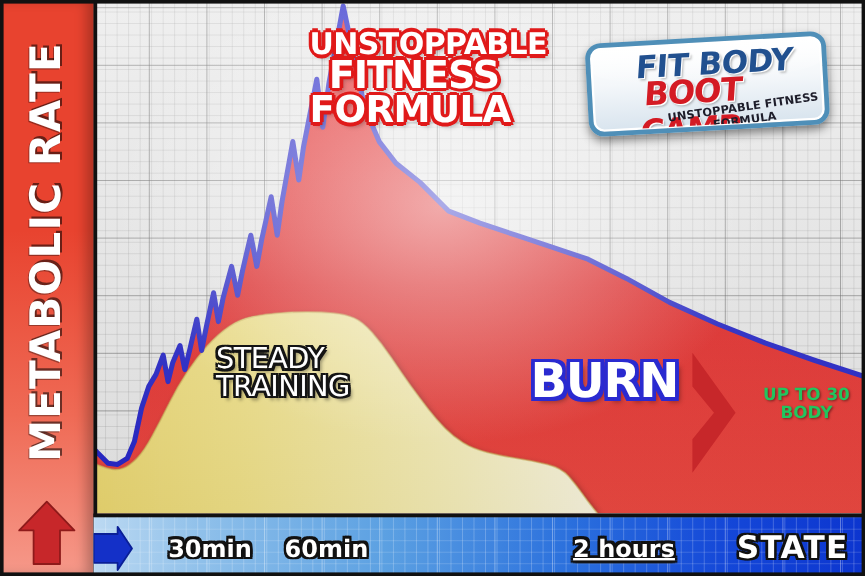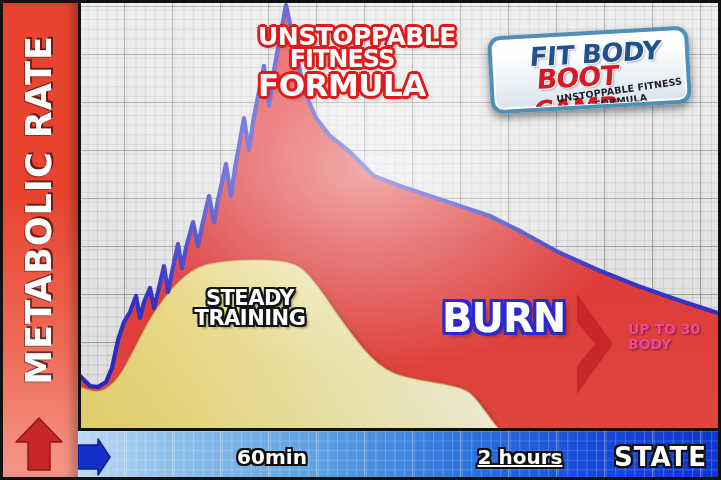--- a/index.html
+++ b/index.html
@@ -95,27 +95,27 @@
   #title-callout{
     position:absolute;left:258px;top:25px;width:152px;
     text-align:center;line-height:.93;
     font-family:"DejaVu Sans",sans-serif;font-weight:bold;color:#fff;
     text-shadow:
       -2px -2px 0 #e01a1a, 2px -2px 0 #e01a1a, -2px 2px 0 #e01a1a, 2px 2px 0 #e01a1a,
       -3px 0 0 #e01a1a, 3px 0 0 #e01a1a, 0 -3px 0 #e01a1a, 0 3px 0 #e01a1a,
       3px 3px 4px rgba(0,0,0,.30);
   }
   #title-line-1{font-size:25px;letter-spacing:-.5px;display:block;}
-  #title-line-2{font-size:24px;letter-spacing:-1px;display:block;margin-left:16px;}
+  #title-line-2{font-size:32px;letter-spacing:-1px;display:block;margin-left:16px;}
   #title-line-3{font-size:31px;letter-spacing:-.5px;display:block;}
 
   #steady-label{
     position:absolute;left:180px;top:288px;width:140px;
-    text-align:center;line-height:.96;
-    font-family:"DejaVu Sans",sans-serif;font-weight:bold;color:#fff;font-size:21px;
+    text-align:left;line-height:.96;
+    font-family:"DejaVu Sans",sans-serif;font-weight:normal;color:#fff;font-size:24px;
     letter-spacing:-.5px;
     text-shadow:
       -2px -2px 0 #141414, 2px -2px 0 #141414, -2px 2px 0 #141414, 2px 2px 0 #141414,
       -2px 0 0 #141414, 2px 0 0 #141414, 0 -2px 0 #141414, 0 2px 0 #141414,
       3px 3px 3px rgba(0,0,0,.45);
   }
   #steady-label span{display:block;}
 
   #afterburn-label{
     position:absolute;left:442px;top:300px;width:150px;
@@ -125,22 +125,22 @@
     text-shadow:
       -3px -3px 0 #2a2ad0, 3px -3px 0 #2a2ad0, -3px 3px 0 #2a2ad0, 3px 3px 0 #2a2ad0,
       -3px 0 0 #2a2ad0, 3px 0 0 #2a2ad0, 0 -3px 0 #2a2ad0, 0 3px 0 #2a2ad0,
       4px 4px 4px rgba(0,0,0,.35);
   }
   #afterburn-label span{display:block;font-size:40px;}
 
   #chevron-arrow{position:absolute;left:573px;top:290px;width:48px;height:108px;}
 
   #uptohours-label{
-    position:absolute;left:628px;top:322px;width:88px;text-align:left;
-    font-family:"DejaVu Sans",sans-serif;font-weight:bold;font-size:14px;color:#ec4899;
+    position:absolute;left:628px;top:322px;width:88px;text-align:center;
+    font-family:"DejaVu Sans",sans-serif;font-weight:bold;font-size:14px;color:#22c55e;
     line-height:1.1;letter-spacing:0px;
     text-shadow:1px 1px 2px rgba(0,0,0,.45);
   }
   #uptohours-label span{display:block;}
 
   
   #logo-badge{
     position:absolute;left:489px;top:31px;width:201px;height:78px;
     transform:rotate(-3.2deg);
   }
@@ -268,19 +268,20 @@
       <path d="M25 2 L48 26 L36 26 L36 54 L14 54 L14 26 L2 26 Z" fill="#c7272a" stroke="#8e1a1a" stroke-width="1.5" stroke-linejoin="round"></path>
     </svg>
   </div>
 
   <div id="x-axis">
     <div id="x-grid"></div>
     <div id="x-grid-major"></div>
     <svg id="x-arrow" viewBox="0 0 36 40">
       <path d="M2 8 L22 8 L22 2 L34 20 L22 38 L22 32 L2 32 Z" fill="#1430c8" stroke="#0a1f96" stroke-width="1.5" stroke-linejoin="round"></path>
     </svg>
+    <div class="x-tick" style="left:97px;">30min</div>
     <div class="x-tick" style="left:194px;">60min</div>
     <div class="x-tick" style="left:442px;text-decoration:underline;">2 hours</div>
     <div id="x-axis-label">STATE</div>
   </div>
 
   <div id="frame-border"></div>
 </div>
 
 </body></html>

